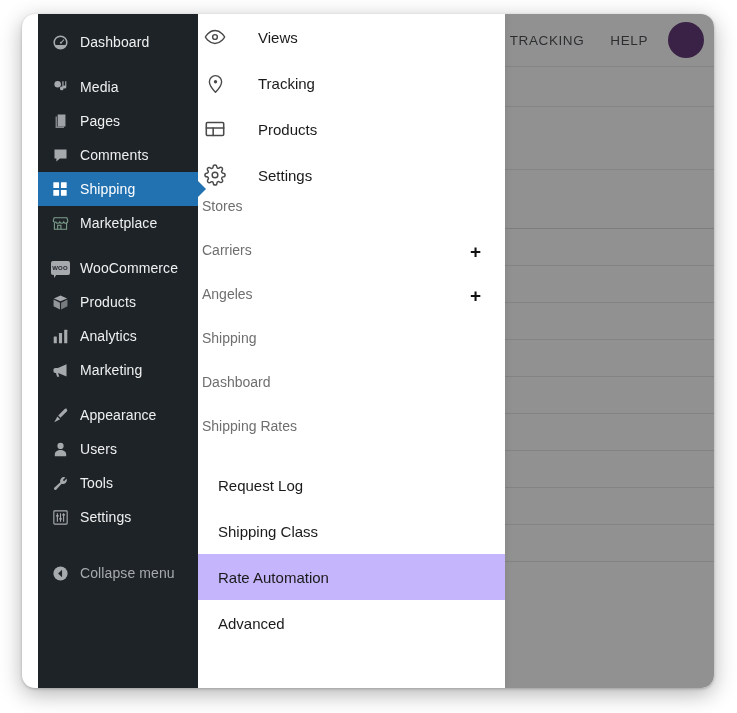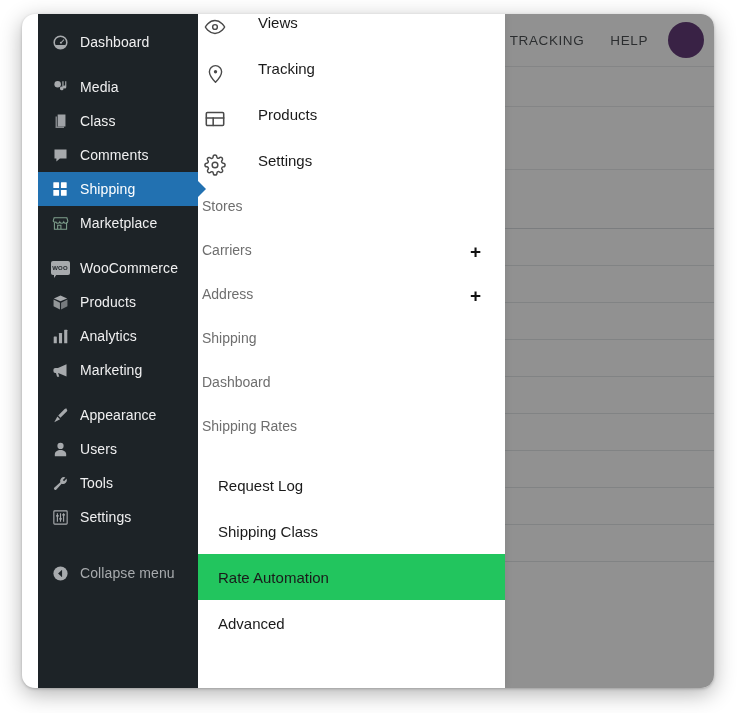--- a/index.html
+++ b/index.html
@@ -259,21 +259,21 @@
     height: 674px;
     background: #ffffff;
     border-left: 1px solid #dcdcdc;
     box-sizing: border-box;
     box-shadow: 2px 0 6px rgba(0,0,0,0.06);
     overflow: hidden;
   }
 
   .fly-item {
     display: flex;
-    align-items: flex-start;
+    align-items: center;
     height: 46px;
     padding-left: 18px;
     box-sizing: border-box;
     cursor: pointer;
   }
   .fly-item .fi-icon {
     width: 26px;
     height: 26px;
     flex: 0 0 26px;
     display: flex;
@@ -309,21 +309,21 @@
   .fly-sub {
     display: flex;
     align-items: center;
     height: 46px;
     padding-left: 34px;
     box-sizing: border-box;
     font-size: 15px;
     color: #1a1a1a;
     cursor: pointer;
   }
-  .fly-sub.active { background: #22c55e; }
+  .fly-sub.active { background: #c4b5fd; }
 
   svg { display: block; }
 </style>
 </head>
 <body>
 
 <div id="app">
   <div class="window">
 
     <div class="page-area">
@@ -436,21 +436,21 @@
         <span>Stores</span>
         <span class="fs-plus"></span>
       </div>
 
       <div class="fly-section">
         <span>Carriers</span>
         <span class="fs-plus">+</span>
       </div>
 
       <div class="fly-section">
-        <span>Address</span>
+        <span>Angeles</span>
         <span class="fs-plus">+</span>
       </div>
 
       <div class="fly-section">
         <span>Shipping</span>
         <span class="fs-plus"></span>
       </div>
 
       <div class="fly-section">
         <span>Dashboard</span>
@@ -494,21 +494,21 @@
         <span class="mi-label">Media</span>
       </div>
 
       <div class="menu-item">
         <span class="mi-icon">
           <svg width="17" height="17" viewBox="0 0 24 24" fill="currentColor">
             <path d="M8 2h11v17H8z" opacity="0.95"></path>
             <path d="M5 5h2v14h10v2H5z" opacity="0.75"></path>
           </svg>
         </span>
-        <span class="mi-label">Class</span>
+        <span class="mi-label">Pages</span>
       </div>
 
       <div class="menu-item">
         <span class="mi-icon">
           <svg width="17" height="17" viewBox="0 0 24 24" fill="currentColor">
             <path d="M3.5 3.5h17v12.6h-9.4l-4.9 4.4v-4.4H3.5z"></path>
           </svg>
         </span>
         <span class="mi-label">Comments</span>
       </div>

